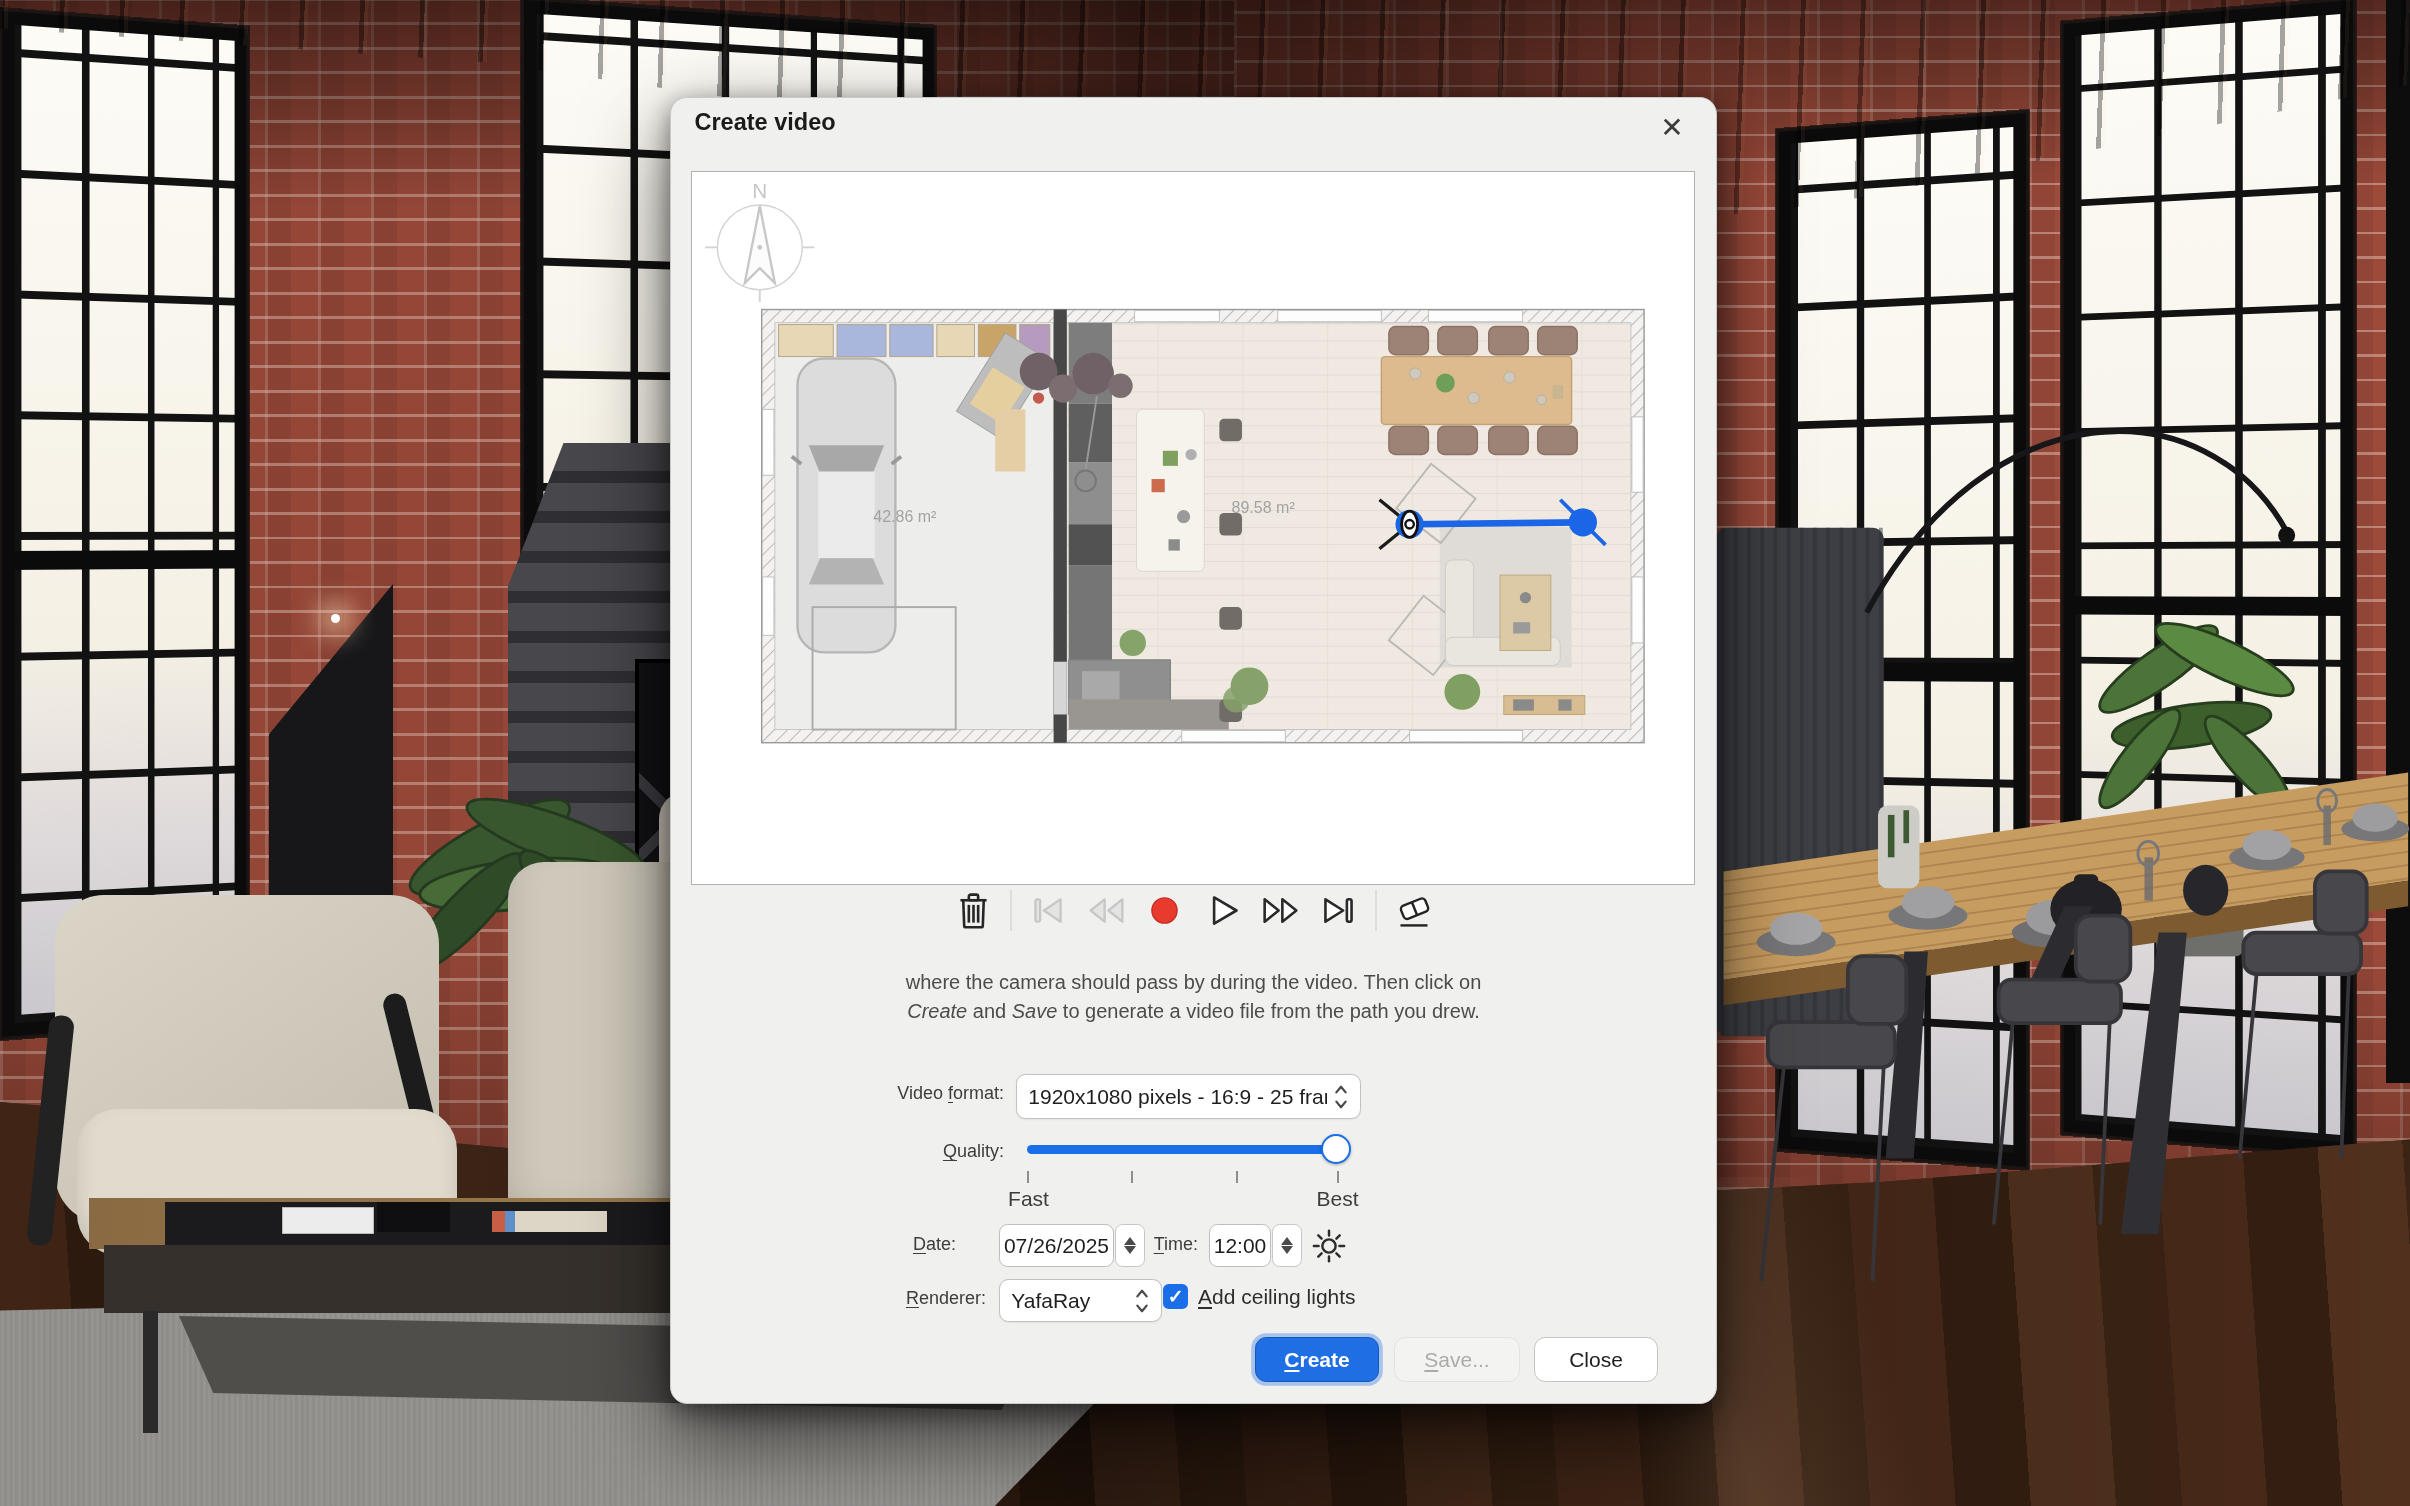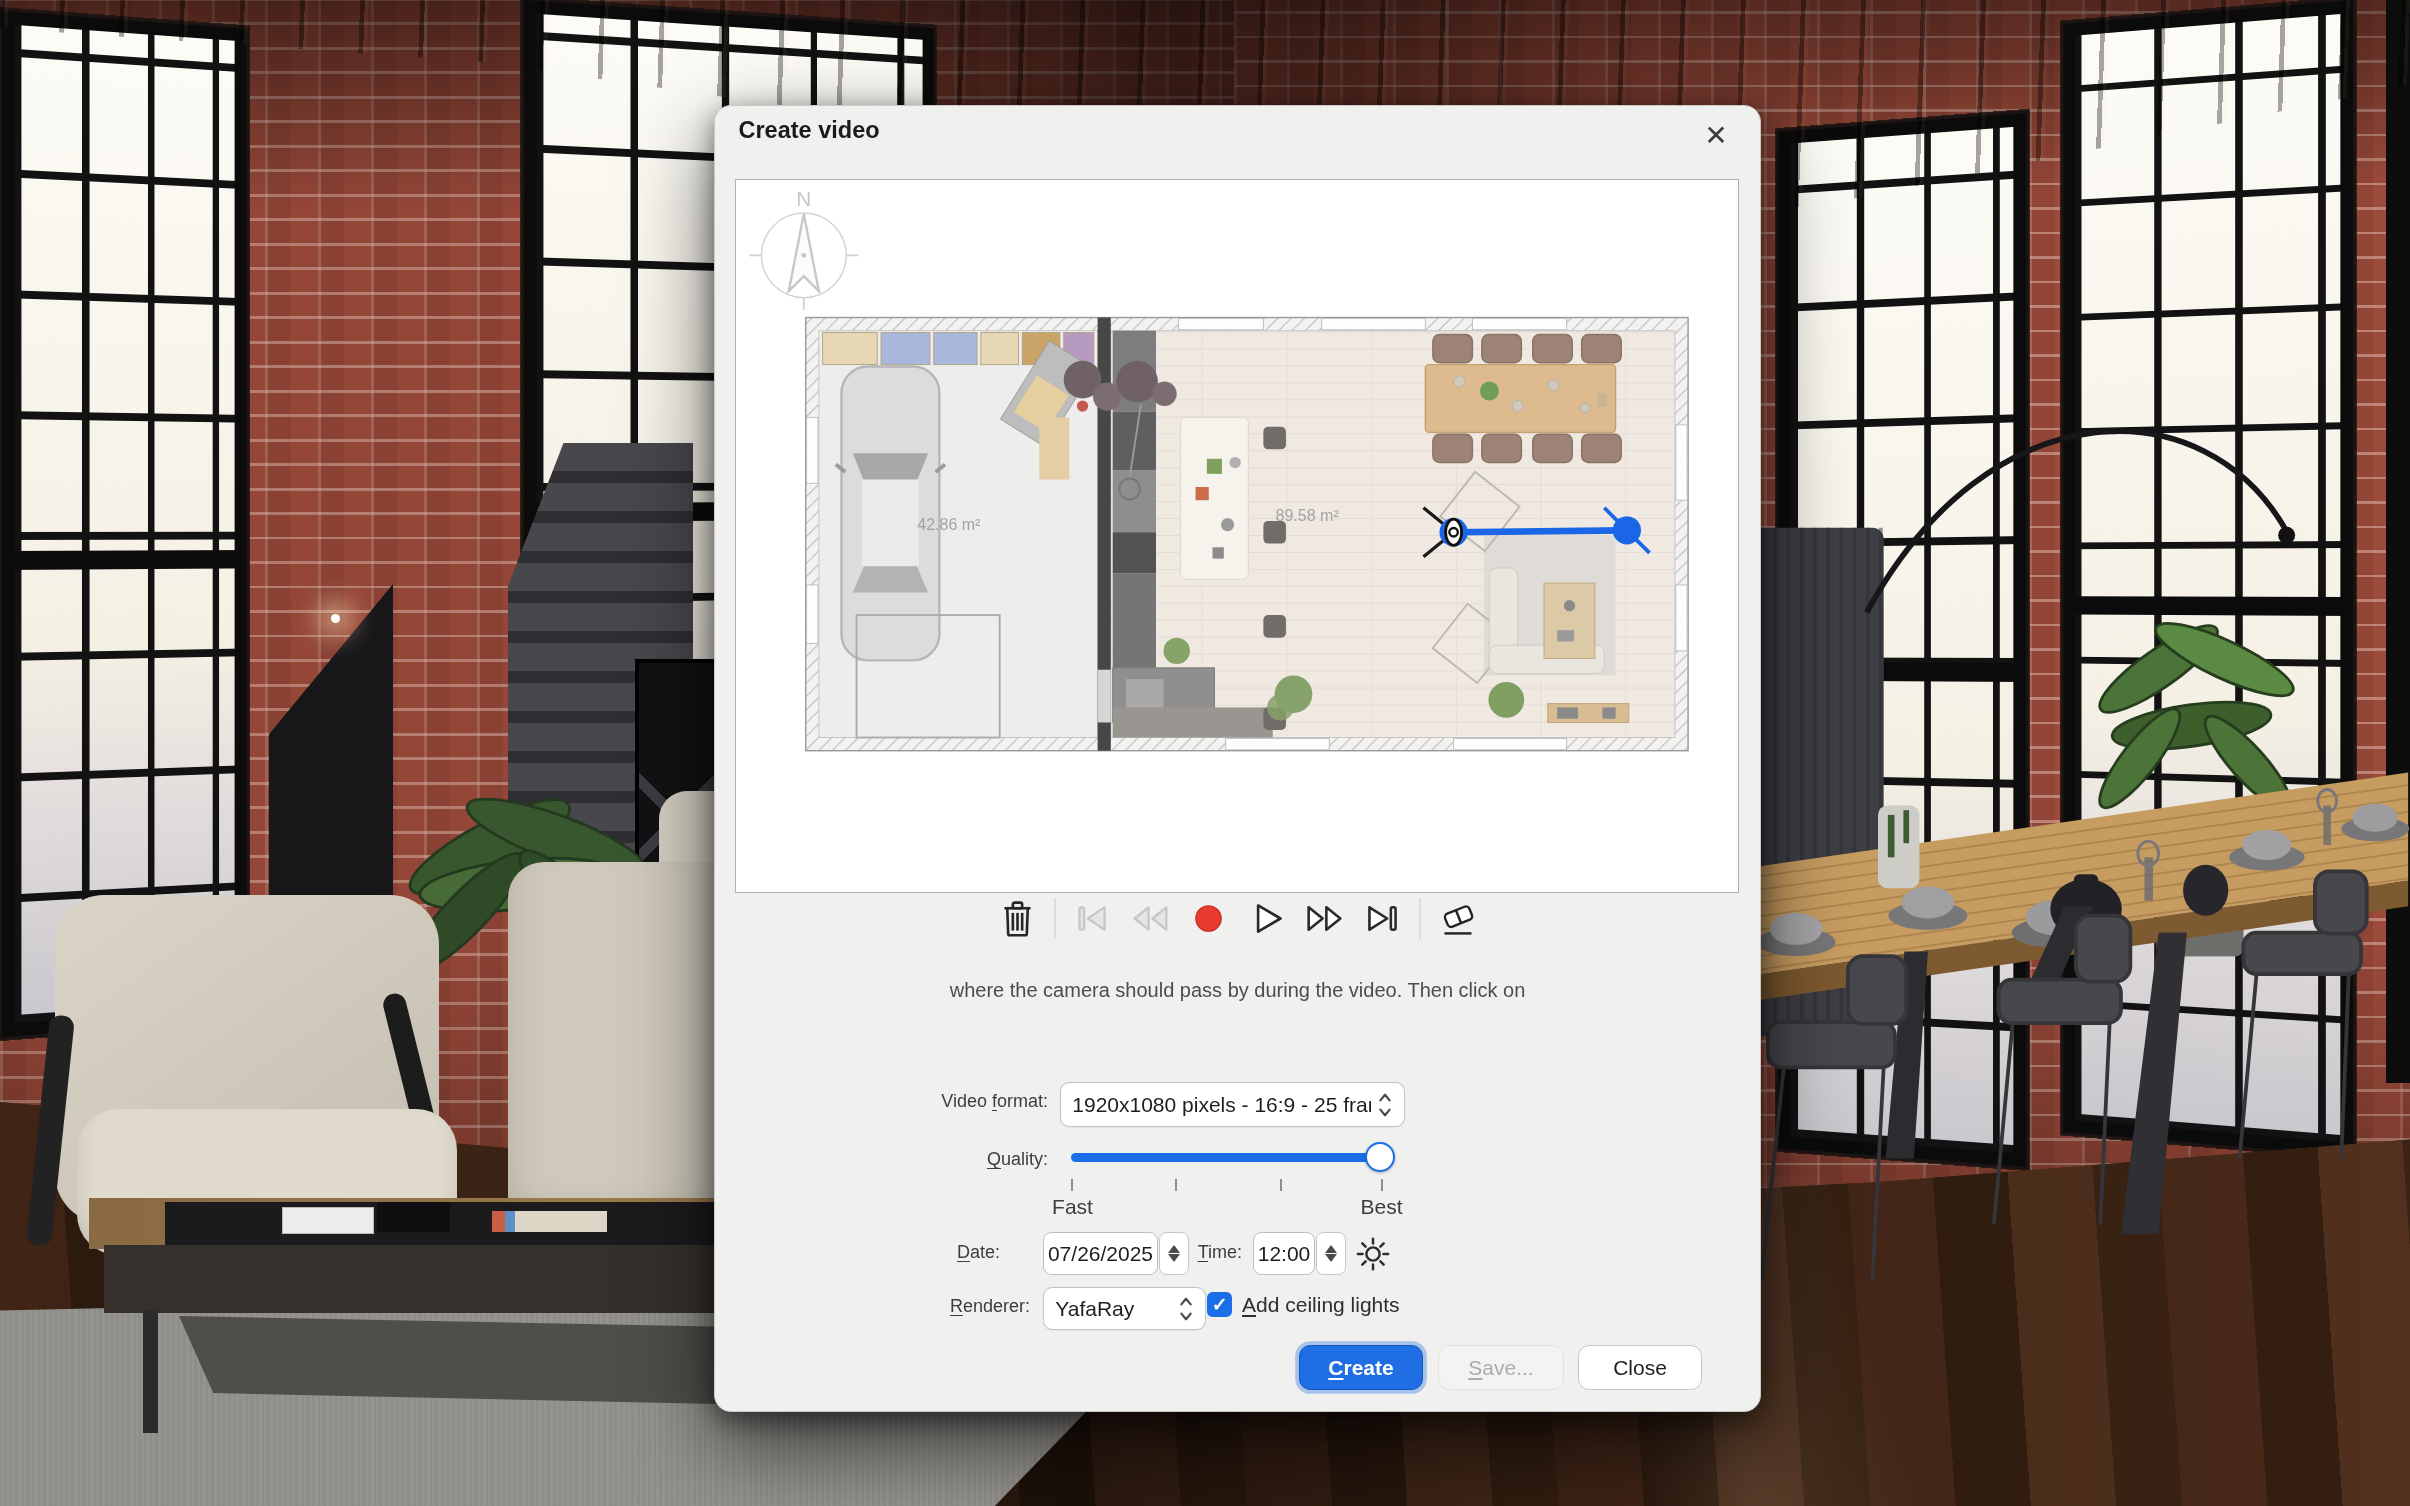--- a/index.html
+++ b/index.html
@@ -67,23 +67,23 @@
   .ct-runner{left:165px;top:1202px;width:612px;height:43px;background:#1b1b1e;}
   .ct-base{left:104px;top:1245px;width:866px;height:68px;background:#35302b;}
   .ct-leg1{left:143px;top:1311px;width:15px;height:122px;background:#2a2a2a;}
   .ct-leg2{left:883px;top:1311px;width:15px;height:68px;background:#2a2a2a;}
   .book1{left:282px;top:1207px;width:90px;height:24.5px;background:#ececec;border:1.9px solid #b9b9b9;}
   .book2{left:377px;top:1202px;width:73px;height:30px;background:#0f0f12;}
   .book3{left:492px;top:1211px;width:115px;height:21px;background:#ddd6c6;
     background-image:linear-gradient(90deg,#c85f45 0 13px,#5f8fc8 13px 22.6px,transparent 22.6px);}
 
   
-  .dialog{left:670px;top:105px;width:1045px;height:1305px;background:#f0f0ee;
+  .dialog{left:670px;top:97px;width:1045px;height:1305px;background:#f0f0ee;
     border:0.9px solid #c9c9c7;border-radius:17px;
-    box-shadow:0 32px 85px rgba(0,0,0,.6),0 7.5px 26px rgba(0,0,0,.45);margin-left:44px;}
+    box-shadow:0 32px 85px rgba(0,0,0,.6),0 7.5px 26px rgba(0,0,0,.45);}
   .dlg-title{left:23.5px;top:11.3px;font-size:23.5px;font-weight:bold;color:#1b1b1b;}
   .dlg-close{left:981px;top:9.4px;width:40px;height:40px;font-size:28px;color:#3c3c3c;
     display:flex;align-items:center;justify-content:center;cursor:pointer;}
   .preview{left:20px;top:73px;width:1002px;height:712px;background:#fff;border:0.9px solid #b0b0ae;}
   .plan-svg{position:absolute;inset:0;width:100%;height:100%;}
 
   .toolbar{left:0;top:791px;width:1045px;display:flex;justify-content:center;align-items:center;gap:15px;}
   .tb-btn{width:43px;height:43px;display:flex;align-items:center;justify-content:center;cursor:pointer;}
   .tb-sep{width:1.9px;height:41px;background:#dddddb;}
 
@@ -479,20 +479,21 @@
               <rect x="9" y="13" width="28" height="15" rx="4"></rect>
               <line x1="23" y1="13" x2="23" y2="28"></line>
             </g>
           <line x1="8" y1="38" x2="37" y2="38"></line>
         </svg>
       </div>
     </div>
 
     <div class="abs instr">
       <div><span>where the camera should pass by during the video. Then click on</span></div>
+      <div><i>Create</i><span> and </span><i>Save</i><span> to generate a video file from the path you drew.</span></div>
     </div>
 
     <div class="abs flabel" style="left:0;width:333px;top:985px;">
       <span>Video </span><u>f</u><span>ormat:</span>
     </div>
     <div class="abs combo" style="left:345px;top:976px;width:320px;height:43px;">
       <span style="white-space:nowrap;overflow:hidden;">1920x1080 pixels - 16:9 - 25 frames...</span>
       <svg width="14" height="26" viewBox="0 0 15 28" fill="none" stroke="#4a4a4a" stroke-width="2.4" stroke-linecap="round" stroke-linejoin="round" style="flex:none;margin-left:7.5px;">
         <polyline points="2.5,9 7.5,3 12.5,9"></polyline>
           <polyline points="2.5,19 7.5,25 12.5,19"></polyline>

